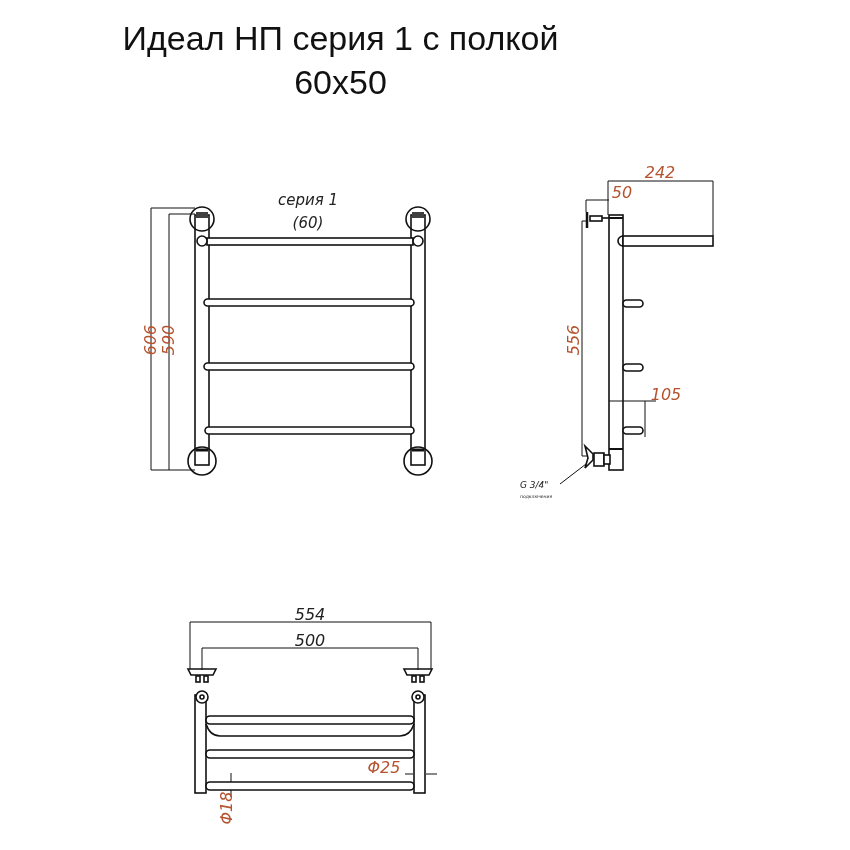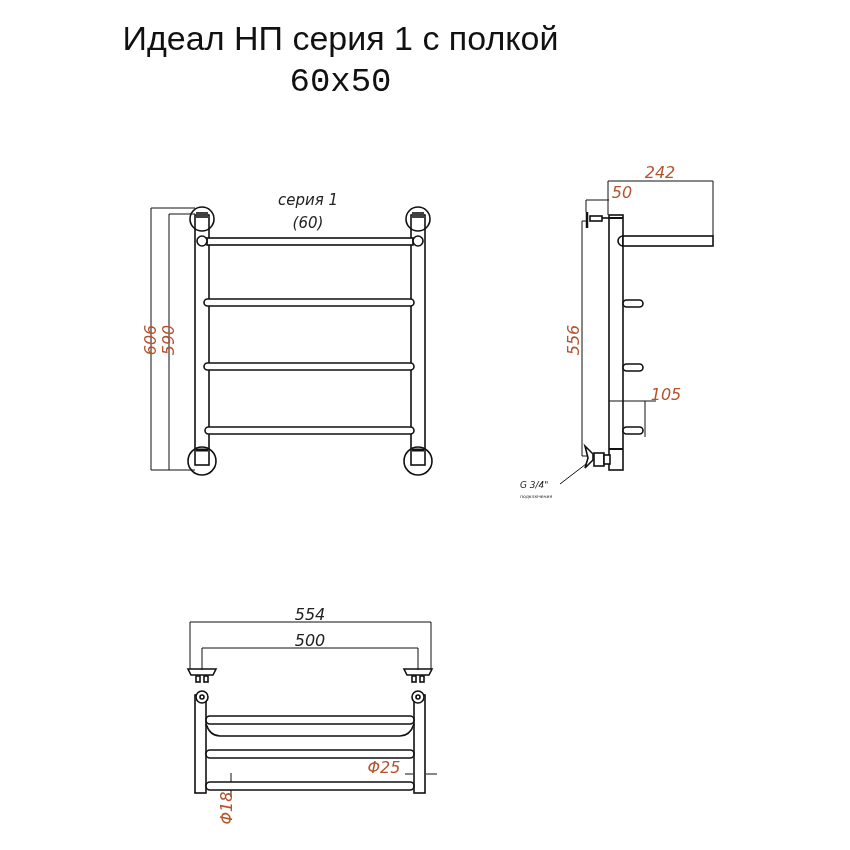--- a/index.html
+++ b/index.html
@@ -7,21 +7,21 @@
   .title{position:absolute;left:0;width:681px;text-align:center;font-size:34px;color:#111;line-height:40px;}
   svg{position:absolute;left:0;top:0;}
   .dim{font-family:"DejaVu Sans",sans-serif;font-style:italic;fill:#b5532f;font-size:16px;}
   .lbl{font-family:"DejaVu Sans",sans-serif;font-style:italic;fill:#222;font-size:15px;}
   .small{font-family:"DejaVu Sans",sans-serif;font-style:italic;fill:#222;}
 </style>
 </head>
 <body>
 
 <div class="title" style="top:18px;">Идеал НП серия 1 с полкой</div>
-<div class="title" style="top:62px;font-family:Liberation Mono, monospace;">60x50</div>
+<div class="title" style="top:62px;">60x50</div>
 
 <svg width="850" height="850" viewBox="0 0 850 850">
   <g stroke="#111" fill="none" stroke-width="1.6">
 
     <g>
 
       <rect x="195" y="215" width="14" height="250" fill="#fff"></rect>
       <rect x="411" y="215" width="14" height="250" fill="#fff"></rect>
 
       <circle cx="202" cy="219" r="12"></circle>

